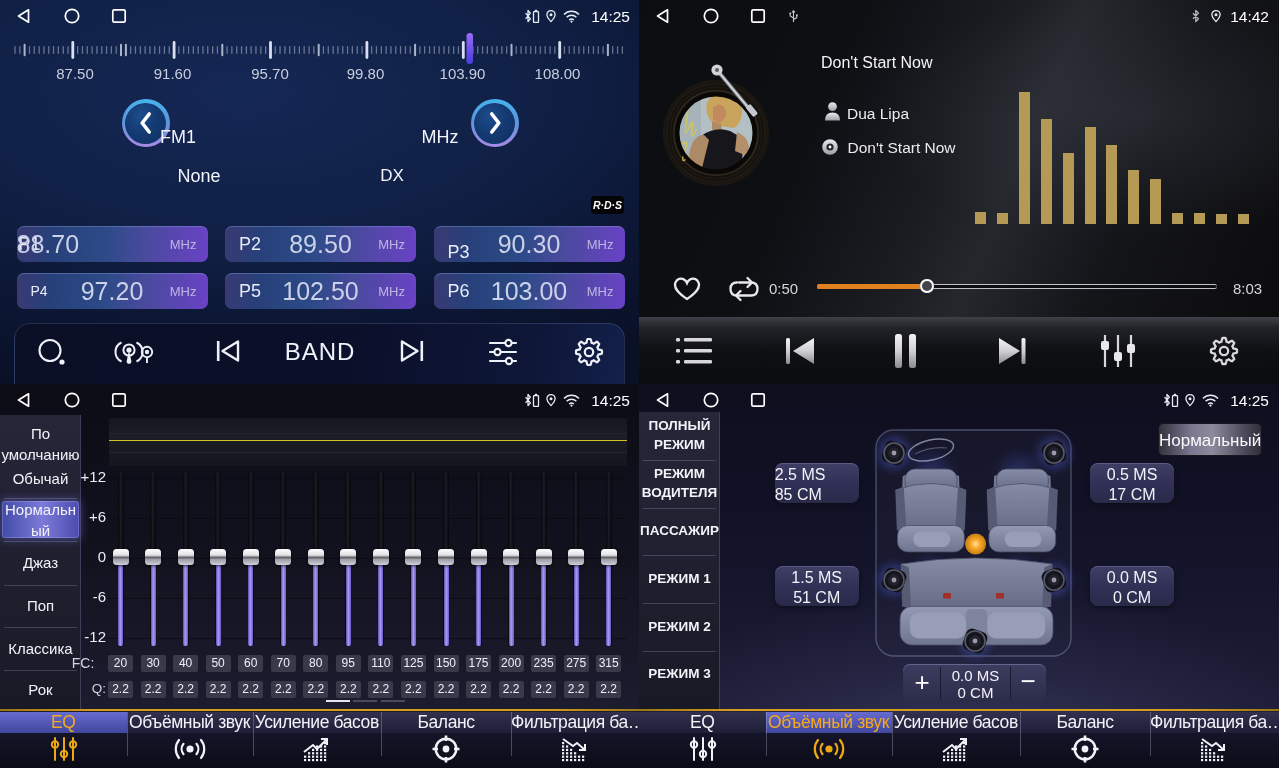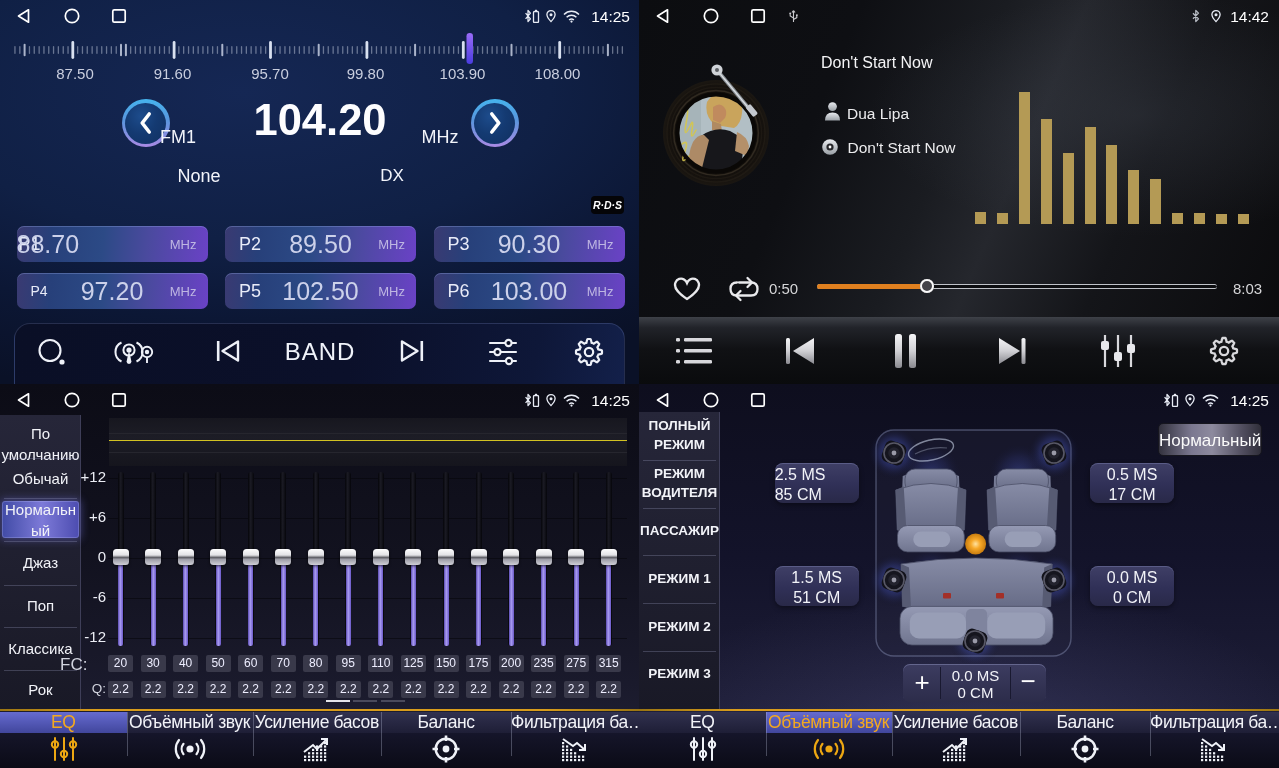--- a/index.html
+++ b/index.html
@@ -173,36 +173,35 @@
     <svg style="position:absolute;left:133.5px;top:111px" width="24" height="24" viewBox="-12 -12 24 24">
       <path d="M3.2 -9 L-3.8 0 L3.2 9" fill="none" stroke="#fff" stroke-width="3.6" stroke-linecap="round" stroke-linejoin="round"></path>
     </svg>
     <div style="position:absolute;left:470.5px;top:99px;width:48px;height:48px;border-radius:50%;background:linear-gradient(180deg,#45b4ee 0%,#5a95dd 45%,#a98ae4 100%)"></div>
     <div style="position:absolute;left:474.0px;top:102.5px;width:41px;height:41px;border-radius:50%;background:radial-gradient(at 38% 32%,#1d4c8c 0%,#143a72 45%,#103060 100%)"></div>
     <svg style="position:absolute;left:482.5px;top:111px" width="24" height="24" viewBox="-12 -12 24 24">
       <path d="M-3.2 -9 L3.8 0 L-3.2 9" fill="none" stroke="#fff" stroke-width="3.6" stroke-linecap="round" stroke-linejoin="round"></path>
     </svg>
     <div style="position:absolute;left:160px;top:127px;width:78px;text-align:left;font-size:18px;color:#f2f4fa">FM1</div>
     <div style="position:absolute;left:160px;top:166px;width:78px;text-align:center;font-size:18px;color:#f2f4fa">None</div>
-    <div style="position:absolute;left:238px;top:95.5px;width:164px;text-align:center;font-size:43.5px;font-weight:bold;color:#fdfdff">104.20</div>
     <div style="position:absolute;left:400px;top:127px;width:80px;text-align:center;font-size:18px;color:#f2f4fa">MHz</div>
     <div style="position:absolute;left:352px;top:166px;width:80px;text-align:center;font-size:17px;color:#f2f4fa">DX</div>
     <div style="position:absolute;left:591px;top:196px;width:33px;height:18px;background:#050508;border-radius:4px;color:#fff;font-size:10.5px;font-weight:bold;font-style:italic;text-align:center;line-height:18px">R·D·S</div>
     <div style="position:absolute;left:16.5px;top:226.0px;width:191px;height:36px;border-radius:7px;background:linear-gradient(95deg,#3a3a72 0%,#27407a 18%,#2c4a86 45%,#4a4a9e 68%,#6a42c6 100%);box-shadow:inset 0 1px 0 rgba(150,170,230,.35)">
       <div style="position:absolute;left:2px;top:0;height:36px;line-height:36px;font-size:18px;color:#e8ebf8">P1</div>
       <div style="position:absolute;left:0;top:0;width:100%;height:36px;line-height:37px;text-align:left;font-size:25px;color:#ccd1ea">88.70</div>
       <div style="position:absolute;right:11px;top:0;height:36px;line-height:37px;font-size:13px;color:#beb6e2">MHz</div>
     </div>
     <div style="position:absolute;left:225.0px;top:226.0px;width:191px;height:36px;border-radius:7px;background:linear-gradient(95deg,#3a3a72 0%,#27407a 18%,#2c4a86 45%,#4a4a9e 68%,#6a42c6 100%);box-shadow:inset 0 1px 0 rgba(150,170,230,.35)">
       <div style="position:absolute;left:14px;top:0;height:36px;line-height:36px;font-size:18px;color:#e8ebf8">P2</div>
       <div style="position:absolute;left:0;top:0;width:100%;height:36px;line-height:37px;text-align:center;font-size:25px;color:#ccd1ea">89.50</div>
       <div style="position:absolute;right:11px;top:0;height:36px;line-height:37px;font-size:13px;color:#beb6e2">MHz</div>
     </div>
     <div style="position:absolute;left:433.5px;top:226.0px;width:191px;height:36px;border-radius:7px;background:linear-gradient(95deg,#3a3a72 0%,#27407a 18%,#2c4a86 45%,#4a4a9e 68%,#6a42c6 100%);box-shadow:inset 0 1px 0 rgba(150,170,230,.35)">
-      <div style="position:absolute;left:14px;top:0;height:34px;line-height:36px;font-size:18px;color:#e8ebf8">P3</div>
+      <div style="position:absolute;left:14px;top:8px;height:34px;line-height:36px;font-size:18px;color:#e8ebf8">P3</div>
       <div style="position:absolute;left:0;top:0;width:100%;height:36px;line-height:37px;text-align:center;font-size:25px;color:#ccd1ea">90.30</div>
       <div style="position:absolute;right:11px;top:0;height:36px;line-height:37px;font-size:13px;color:#beb6e2">MHz</div>
     </div>
     <div style="position:absolute;left:16.5px;top:272.5px;width:191px;height:36px;border-radius:7px;background:linear-gradient(95deg,#3a3a72 0%,#27407a 18%,#2c4a86 45%,#4a4a9e 68%,#6a42c6 100%);box-shadow:inset 0 1px 0 rgba(150,170,230,.35)">
       <div style="position:absolute;left:14px;top:0;height:36px;line-height:36px;font-size:14px;color:#e8ebf8">P4</div>
       <div style="position:absolute;left:0;top:0;width:100%;height:36px;line-height:37px;text-align:center;font-size:25px;color:#ccd1ea">97.20</div>
       <div style="position:absolute;right:11px;top:0;height:36px;line-height:37px;font-size:13px;color:#beb6e2">MHz</div>
     </div>
     <div style="position:absolute;left:225.0px;top:272.5px;width:191px;height:36px;border-radius:7px;background:linear-gradient(95deg,#3a3a72 0%,#27407a 18%,#2c4a86 45%,#4a4a9e 68%,#6a42c6 100%);box-shadow:inset 0 1px 0 rgba(150,170,230,.35)">
       <div style="position:absolute;left:14px;top:0;height:36px;line-height:36px;font-size:18px;color:#e8ebf8">P5</div>
@@ -456,21 +455,21 @@
     <div style="position:absolute;left:4px;top:285.5px;width:73px;height:1px;background:rgba(160,165,200,.28)"></div>
     <div style="position:absolute;left:108.5px;top:33.5px;width:518.5px;height:48.5px;background:linear-gradient(180deg,#17171f 0%,#1d1d26 40%,#15151d 100%)"></div>
     <div style="position:absolute;left:108.5px;top:49px;width:518.5px;height:1px;background:#26262e"></div>
     <div style="position:absolute;left:108.5px;top:68px;width:518.5px;height:1px;background:#26262e"></div>
     <div style="position:absolute;left:108.5px;top:55.5px;width:518.5px;height:1.8px;background:#d2c222"></div>
     <div style="position:absolute;left:60px;top:84px;width:46px;text-align:right;font-size:15px;color:#eceef5">+12</div>
     <div style="position:absolute;left:60px;top:124px;width:46px;text-align:right;font-size:15px;color:#eceef5">+6</div>
     <div style="position:absolute;left:60px;top:164px;width:46px;text-align:right;font-size:15px;color:#eceef5">0</div>
     <div style="position:absolute;left:60px;top:204px;width:46px;text-align:right;font-size:15px;color:#eceef5">-6</div>
     <div style="position:absolute;left:60px;top:244px;width:46px;text-align:right;font-size:15px;color:#eceef5">-12</div>
-    <div style="position:absolute;left:60px;top:271px;width:46px;text-align:left;font-size:17px;color:#d2d4de">FC:</div>
+    <div style="position:absolute;left:60px;top:271px;width:46px;text-align:center;font-size:14px;color:#d2d4de">FC:</div>
     <div style="position:absolute;left:60px;top:297px;width:46px;text-align:right;font-size:13.5px;color:#d2d4de">Q:</div>
     <div style="position:absolute;left:108px;top:94px;width:519px;height:1px;background:rgba(5,5,10,.55)"></div>
     <div style="position:absolute;left:108px;top:134px;width:519px;height:1px;background:rgba(5,5,10,.55)"></div>
     <div style="position:absolute;left:108px;top:174px;width:519px;height:1px;background:rgba(5,5,10,.55)"></div>
     <div style="position:absolute;left:108px;top:214px;width:519px;height:1px;background:rgba(5,5,10,.55)"></div>
     <div style="position:absolute;left:108px;top:254px;width:519px;height:1px;background:rgba(5,5,10,.55)"></div>
     <div style="position:absolute;left:117.50px;top:88px;width:6px;height:174px;border-radius:3px;background:linear-gradient(90deg,#05050a,#1b1b24 45%,#05050a)"></div>
     <div style="position:absolute;left:118.00px;top:174px;width:5px;height:88px;border-radius:2px;background:linear-gradient(90deg,#5a4ab0,#a99cf2 45%,#6a58c8)"></div>
     <div style="position:absolute;left:112.50px;top:164.5px;width:16px;height:16.5px;border-radius:3.5px;background:linear-gradient(180deg,#fdfdfe 0%,#e2e2e6 38%,#52525a 55%,#9a9aa4 62%,#cfcfd6 100%);box-shadow:0 1px 3px rgba(0,0,0,.7)"></div>
     <div style="position:absolute;left:150.05px;top:88px;width:6px;height:174px;border-radius:3px;background:linear-gradient(90deg,#05050a,#1b1b24 45%,#05050a)"></div>

